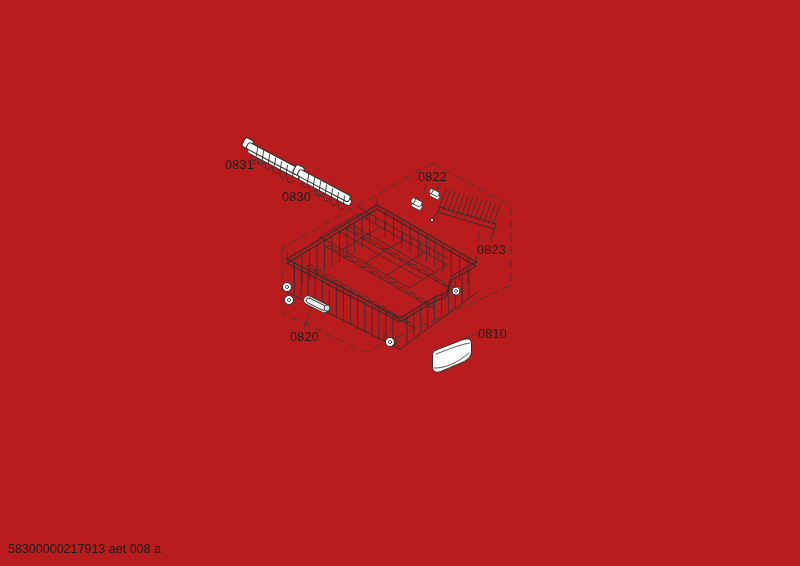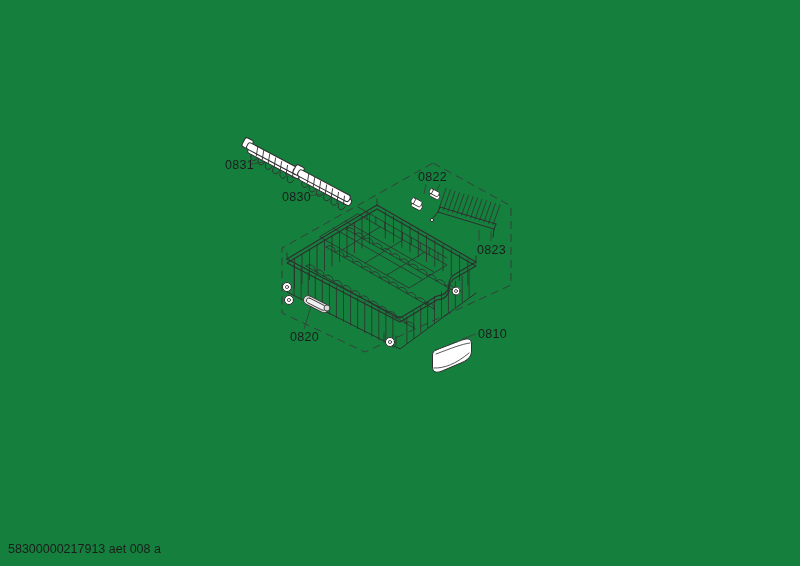--- a/index.html
+++ b/index.html
@@ -1,19 +1,19 @@
 <!DOCTYPE html>
 <html><head>
 <meta charset="utf-8">
 <style>
   html,body{margin:0;padding:0;background:#ffffff;}
   .stage{
     position:relative;
     width:800px;height:566px;
-    background:#15803d;
+    background:#b91c1c;
     font-family:"Liberation Sans", sans-serif;
     overflow:hidden;
   }
   svg{position:absolute;left:0;top:0;}
   .ln{stroke:#2e2e2e;fill:none;stroke-width:1;stroke-linecap:round;stroke-linejoin:round;}
   .ln-thin{stroke:#2e2e2e;fill:none;stroke-width:.8;stroke-linecap:round;}
   .ln-rim{stroke:#2e2e2e;fill:none;stroke-width:1.15;stroke-linejoin:round;}
   .dash{stroke:#3a3a3a;fill:none;stroke-width:.95;stroke-dasharray:8 5;}
   .leader{stroke:#3a3a3a;fill:none;stroke-width:.8;}
   .whitefill{fill:#ffffff;}

